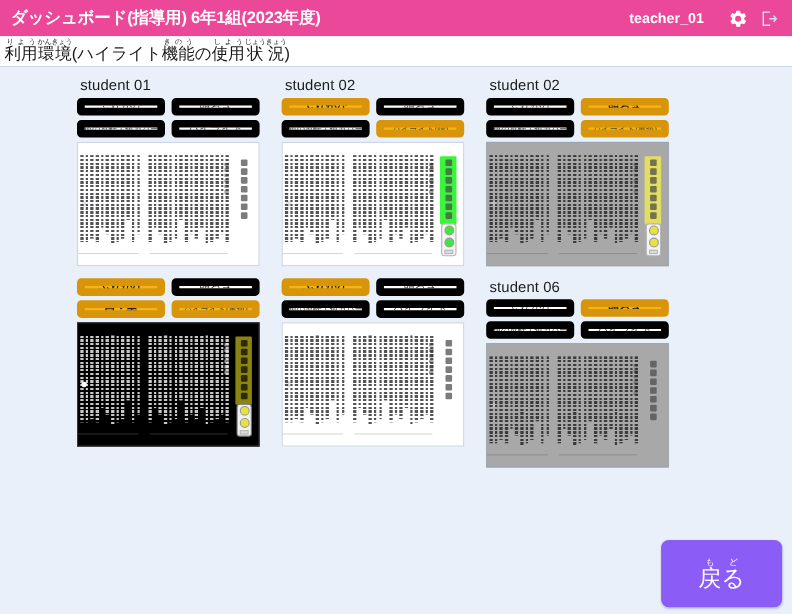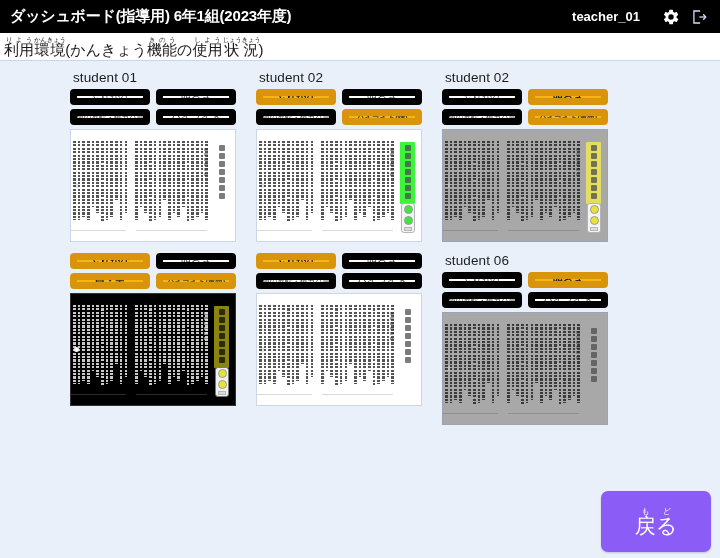--- a/index.html
+++ b/index.html
@@ -22,21 +22,21 @@
     height: 558px;
     background: #e9f0fa;
   }
 
   
   .topbar {
     position: absolute;
     left: 0; top: 0;
     width: 720px;
     height: 33px;
-    background: #000000;
+    background: #ec4899;
     display: flex;
     align-items: center;
     box-sizing: border-box;
     padding: 0 10px 0 10px;
   }
   .topbar-title {
     color: #ffffff;
     font-size: 15px;
     font-weight: bold;
     letter-spacing: -0.2px;
@@ -139,21 +139,21 @@
     cursor: pointer;
     letter-spacing: -0.2px;
   }
   .sbtn.small { font-size: 7.8px; letter-spacing: -0.3px; }
   .sbtn.on {
     background: #f5b613;
     border-color: #d8950b;
     color: #1d1d1d;
     font-weight: bold;
   }
-  .sbtn.on.small { color: #4a4a2a; font-weight: bold; }
+  .sbtn.on.small { color: #4a4a2a; font-weight: normal; }
 
   
   .preview {
     width: 166px;
     height: 113px;
     box-sizing: border-box;
     border: 1px solid #ccd6e4;
     background: #ffffff;
     position: relative;
     overflow: hidden;
@@ -359,21 +359,21 @@
       <svg width="18" height="18" viewBox="0 0 24 24" aria-hidden="true">
         <path fill="none" stroke="#cfe2fb" stroke-width="1.7" d="M13.5 4H5.2v16h8.3"></path>
         <path fill="none" stroke="#cfe2fb" stroke-width="1.7" d="M12.5 12h8.2"></path>
         <path fill="none" stroke="#cfe2fb" stroke-width="1.7" d="M17.6 8.3 21 12l-3.4 3.7"></path>
       </svg>
     </div>
   </div>
 
   <div class="subheader">
     <div class="subheader-title">
-      <ruby><span>利用</span><rt>りよう</rt></ruby><ruby><span>環境</span><rt>かんきょう</rt></ruby><span>(かんきょう</span><ruby><span>機能</span><rt>きのう</rt></ruby><span>の</span><ruby><span>使用</span><rt>しよう</rt></ruby><ruby><span>状</span><rt>じょう</rt></ruby><ruby><span>況</span><rt>きょう</rt></ruby><span>)</span>
+      <ruby><span>利用</span><rt>りよう</rt></ruby><ruby><span>環境</span><rt>かんきょう</rt></ruby><span>(ハイライト</span><ruby><span>機能</span><rt>きのう</rt></ruby><span>の</span><ruby><span>使用</span><rt>しよう</rt></ruby><ruby><span>状</span><rt>じょう</rt></ruby><ruby><span>況</span><rt>きょう</rt></ruby><span>)</span>
     </div>
   </div>
 
   <div class="content">
     <div class="grid" id="student-grid">
         <div class="card">
           <div class="card-title">student 01</div>
           <div class="btn-row">
             <div class="sbtn">ふりがな</div>
             <div class="sbtn">明るさ</div>

